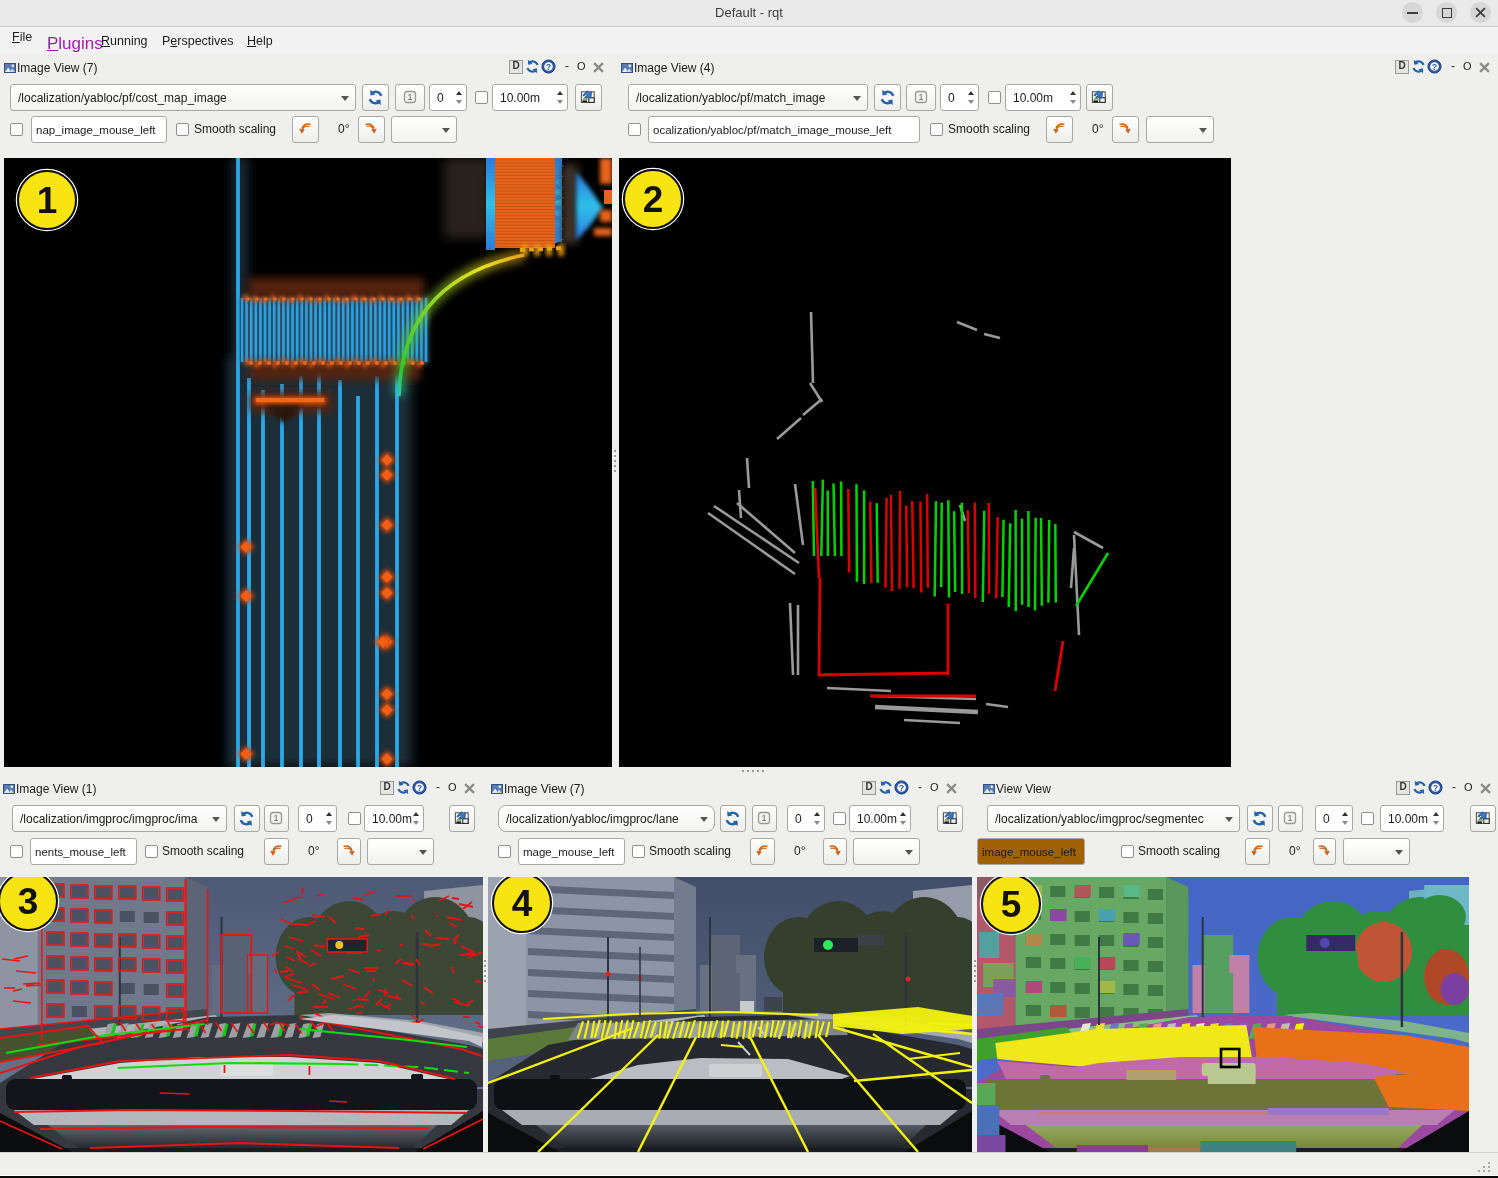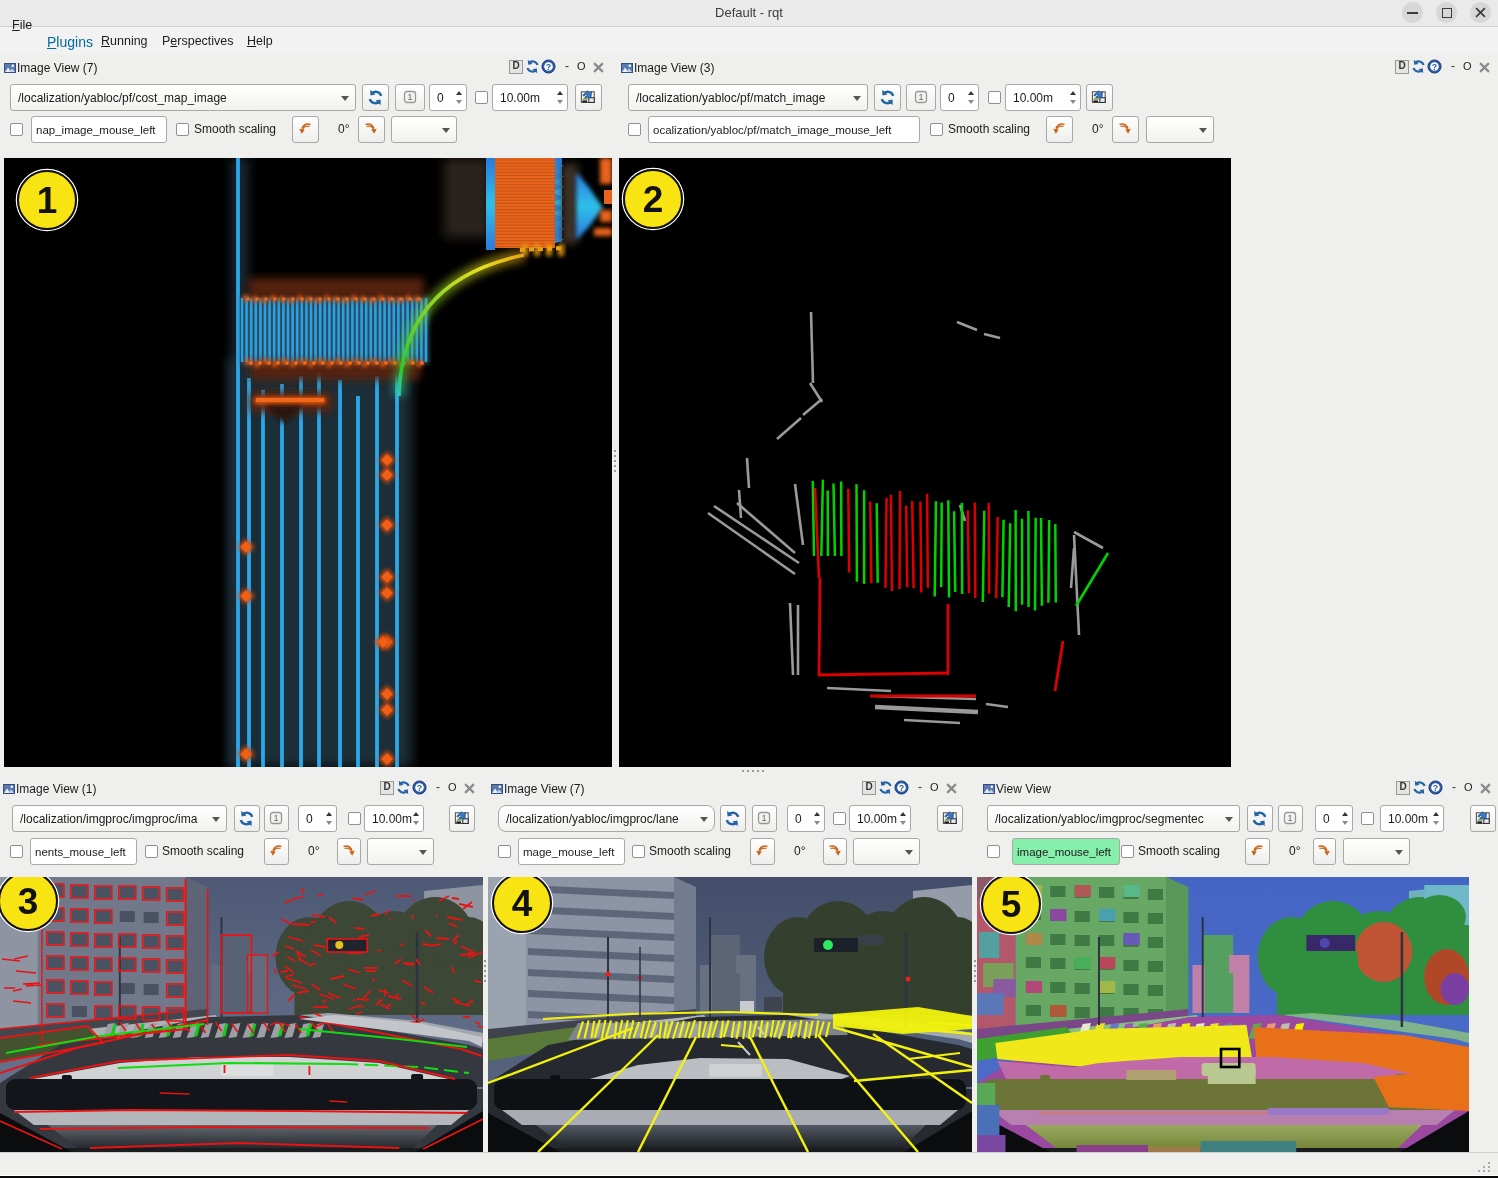--- a/index.html
+++ b/index.html
@@ -8,22 +8,22 @@
 <div style="position:absolute;left:1402px;top:2px;width:21px;height:21px;border-radius:50%;background:#d7d7d7"></div>
 <div style="position:absolute;left:1436px;top:2px;width:21px;height:21px;border-radius:50%;background:#d7d7d7"></div>
 <div style="position:absolute;left:1470px;top:2px;width:21px;height:21px;border-radius:50%;background:#d7d7d7"></div>
 <div style="position:absolute;left:1407px;top:12px;width:11px;height:1.6px;background:#3c3c3c"></div>
 <div style="position:absolute;left:1442px;top:8px;width:8px;height:8px;border:1.6px solid #3c3c3c"></div>
 <svg style="position:absolute;left:1475px;top:7px" width="11" height="11" viewBox="0 0 10 10">
       <path d="M1 1 L9 9 M9 1 L1 9" stroke="#3c3c3c" stroke-width="1.6"></path>
     </svg>
 </div>
 <div style="position:absolute;left:0;top:27px;width:1498px;height:27px;background:#f2f2f2"></div>
-<span style="position:absolute;left:12px;top:18px;font-size:12.5px;color:#1d1d1d"><span style="text-decoration:underline">F</span>ile</span>
-<span style="position:absolute;left:47px;top:34px;font-size:14px;color:#0369a1"><span style="text-decoration:underline">P</span>lugins</span>
+<span style="position:absolute;left:12px;top:30px;font-size:12.5px;color:#1d1d1d"><span style="text-decoration:underline">F</span>ile</span>
+<span style="position:absolute;left:47px;top:34px;font-size:17px;color:#a21caf"><span style="text-decoration:underline">P</span>lugins</span>
 <span style="position:absolute;left:101px;top:34px;font-size:12.5px;color:#1d1d1d"><span style="text-decoration:underline">R</span>unning</span>
 <span style="position:absolute;left:162px;top:34px;font-size:12.5px;color:#1d1d1d">P<span style="text-decoration:underline">e</span>rspectives</span>
 <span style="position:absolute;left:247px;top:34px;font-size:12.5px;color:#1d1d1d"><span style="text-decoration:underline">H</span>elp</span>
 <div style="position:absolute;left:0;top:54px;width:1498px;height:1124px;background:#efefee"></div>
 <svg style="position:absolute;left:4px;top:62px" width="12" height="12" viewBox="0 0 12 12">
 <rect x=".5" y="1.5" width="11" height="9" fill="#5a7ab0" stroke="#33517e" stroke-width="1"></rect>
 <path d="M1 10 L4.2 5.4 L7 10z" fill="#e8eef8"></path>
     <path d="M5.5 10 L8 6.6 L11 10z" fill="#c8d4e8"></path>
 <circle cx="8.8" cy="3.8" r="1.2" fill="#fff"></circle>
   </svg>
@@ -45,21 +45,21 @@
 <span style="position:absolute;left:577px;top:60px;font-size:11px;font-weight:normal;color:#222;white-space:nowrap">O</span>
 <svg style="position:absolute;left:593px;top:62px" width="11" height="11" viewBox="0 0 10 10">
     <path d="M1 1 L9 9 M9 1 L1 9" stroke="#8a8a8a" stroke-width="2"></path>
   </svg>
 <svg style="position:absolute;left:621px;top:62px" width="12" height="12" viewBox="0 0 12 12">
 <rect x=".5" y="1.5" width="11" height="9" fill="#5a7ab0" stroke="#33517e" stroke-width="1"></rect>
 <path d="M1 10 L4.2 5.4 L7 10z" fill="#e8eef8"></path>
     <path d="M5.5 10 L8 6.6 L11 10z" fill="#c8d4e8"></path>
 <circle cx="8.8" cy="3.8" r="1.2" fill="#fff"></circle>
   </svg>
-<span style="position:absolute;left:634px;top:61px;font-size:12px;font-weight:normal;color:#1a1a1a;white-space:nowrap">Image View (3)</span>
+<span style="position:absolute;left:634px;top:61px;font-size:12px;font-weight:normal;color:#1a1a1a;white-space:nowrap">Image View (4)</span>
 <div style="position:absolute;left:1395px;top:60px;width:14px;height:14px;background:#e4e4e2;border:1px solid #999;box-sizing:border-box"></div>
 <span style="position:absolute;left:1398.5px;top:60px;font-size:10px;font-weight:bold;color:#333">D</span>
 <svg style="position:absolute;left:1411px;top:59px" width="15" height="15" viewBox="0 0 16 16">
 <path d="M13.4 6.4A5.6 5.6 0 0 0 3.8 4.6" fill="none" stroke="#2563a8" stroke-width="2.3"></path>
 <path d="M3.0 0.8 L3.4 6.2 L8.0 5.2z" fill="#2563a8"></path>
 <path d="M2.6 9.6A5.6 5.6 0 0 0 12.2 11.4" fill="none" stroke="#2563a8" stroke-width="2.3"></path>
 <path d="M13.0 15.2 L12.6 9.8 L8.0 10.8z" fill="#2563a8"></path>
   </svg>
 <svg style="position:absolute;left:1427px;top:59px" width="15" height="15" viewBox="0 0 16 16">
 <circle cx="8" cy="8" r="7" fill="#2a5aa8" stroke="#1c3c78" stroke-width="1"></circle>
@@ -423,21 +423,21 @@
   </div>
 <div style="position:absolute;left:1470px;top:805px;width:26px;height:27px;background:linear-gradient(#ffffff,#ededeb);border:1px solid #a8a8a4;border-radius:3px;box-sizing:border-box"></div>
 <svg style="position:absolute;left:1475px;top:810px" width="16" height="16" viewBox="0 0 16 16">
 <rect x="1.4" y="2.8" width="12.8" height="10.6" fill="#f8fafc" stroke="#555" stroke-width="1.1"></rect>
 <path d="M2.2 10.8 L5.8 6.6 L8.2 10.8z" fill="#7aa05a"></path>
 <rect x="8.8" y="8.8" width="5.4" height="4.6" fill="#e8eef6" stroke="#222" stroke-width="1"></rect>
 <rect x="2.4" y="11.4" width="4.6" height="2" fill="#1a1a1a"></rect>
 <path d="M4.2 2.2 L10.6 2.2 L10.6 5.4 L13 5.4 L8.6 9.6 L4.6 5.4 L7 5.4 L7 3.6 L4.2 3.6z" fill="#3a7ac8" stroke="#1c4c88" stroke-width=".7" transform="rotate(-42 8.6 6)"></path>
   </svg>
 <div style="position:absolute;left:987px;top:845px;width:13px;height:13px;background:#fff;border:1px solid #909090;border-radius:2px;box-sizing:border-box"></div>
-<div style="position:absolute;left:1012px;top:838px;width:108px;height:27px;background:#86efac;border:1px solid #a8a8a4;border-radius:3px;box-sizing:border-box;overflow:hidden">
+<div style="position:absolute;left:977px;top:838px;width:108px;height:27px;background:#a16207;border:1px solid #a8a8a4;border-radius:3px;box-sizing:border-box;overflow:hidden">
 <span style="position:absolute;left:4px;top:50%;transform:translateY(-52%);font-size:11.5px;color:#1a1a1a;white-space:nowrap">image_mouse_left</span>
   </div>
 <div style="position:absolute;left:1121px;top:845px;width:13px;height:13px;background:#fff;border:1px solid #909090;border-radius:2px;box-sizing:border-box"></div>
 <span style="position:absolute;left:1138px;top:844px;font-size:12px;font-weight:normal;color:#1a1a1a;white-space:nowrap">Smooth scaling</span>
 <div style="position:absolute;left:1245px;top:838px;width:25px;height:27px;background:linear-gradient(#ffffff,#ededeb);border:1px solid #a8a8a4;border-radius:3px;box-sizing:border-box"></div>
 <svg style="position:absolute;left:1249px;top:843px" width="16" height="16" viewBox="0 0 16 16">
     <g transform="scale(-1,1) translate(-16,0)">
 <path d="M2.5 3.5 Q 8.5 1.5 11 7.5" fill="none" stroke="#c8651a" stroke-width="1.6"></path>
 <path d="M3.5 5.5 Q 8.5 3.8 10.6 8.6" fill="none" stroke="#c8651a" stroke-width="1.2"></path>
 <path d="M8.2 8.4 l5.6-.6 -2.6 5z" fill="#c8651a"></path>

